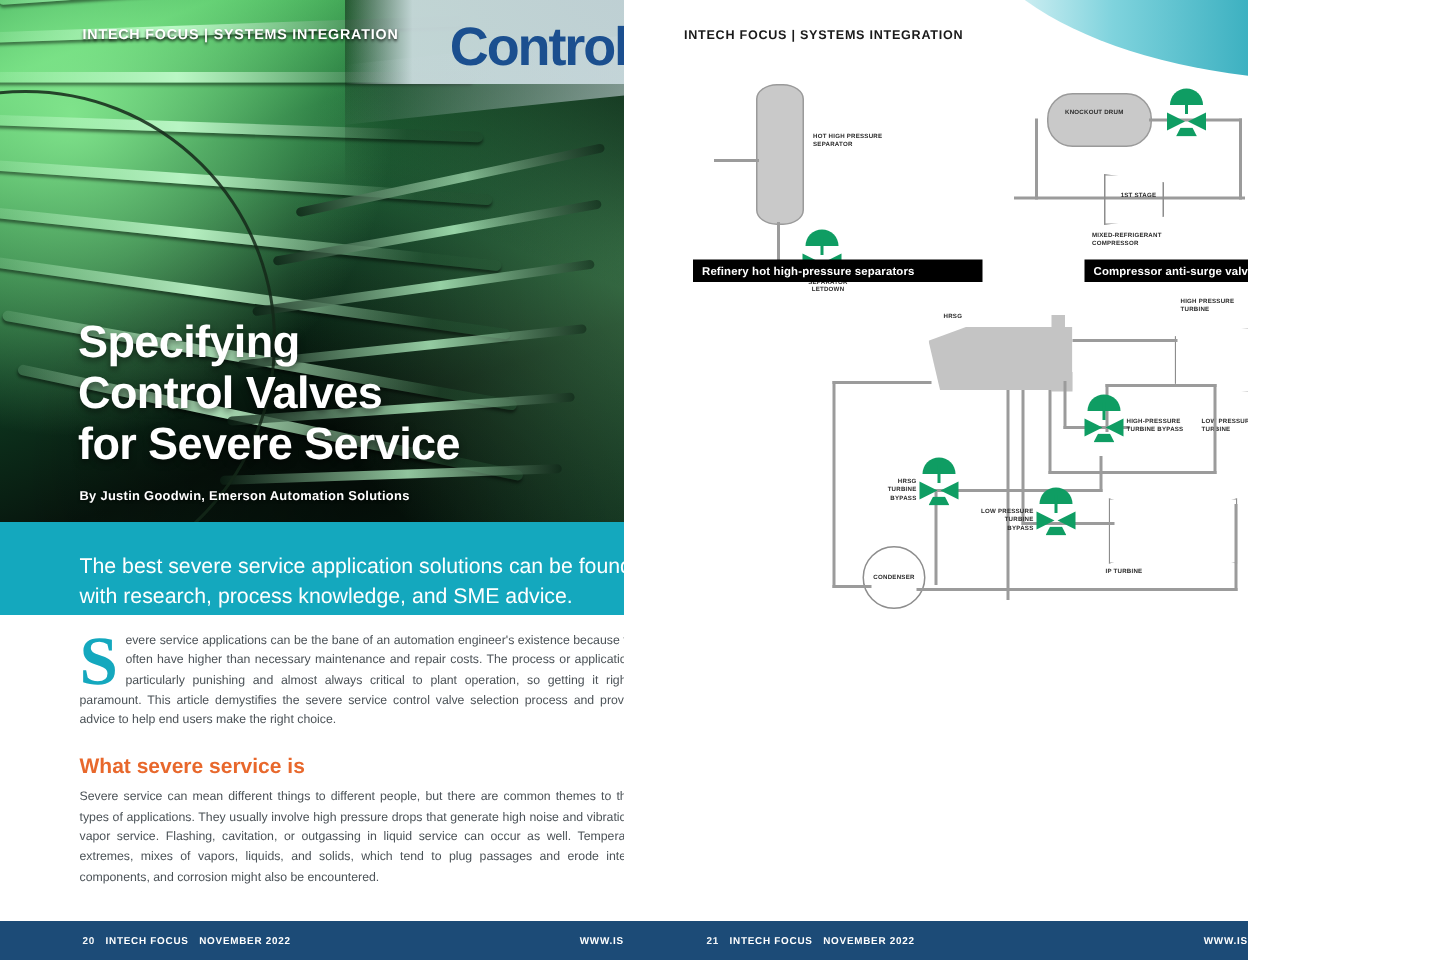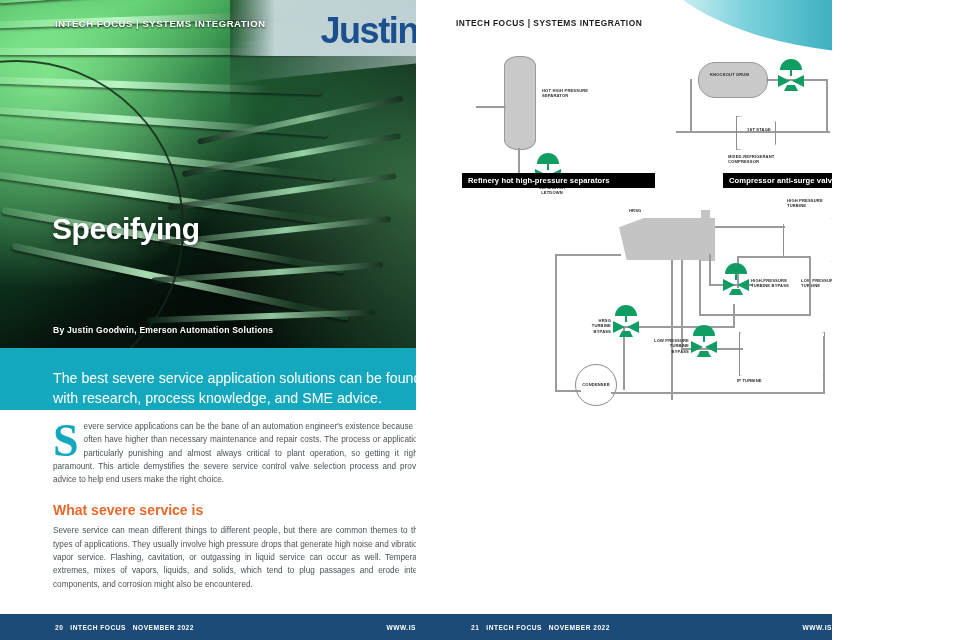--- a/index.html
+++ b/index.html
@@ -133,25 +133,27 @@
         <div class="blade2" style="top:166px;left:4px;width:232px;transform:rotate(-18deg);"></div>
         <div class="blade2" style="top:210px;left:10px;width:228px;transform:rotate(-16deg);"></div>
       </div>
 
       <div class="hub"></div>
       <div class="darkwedge"></div>
       <div class="lightband"></div>
       <div class="lightband2"></div>
 
       <div class="kicker">INTECH FOCUS | SYSTEMS INTEGRATION</div>
-      <div class="intech-logo">Justin</div>
+      <div class="intech-logo">Control</div>
       <div class="isa-badge">ISA</div>
 
       <div class="headline">
         <div>Specifying</div>
+        <div>Control Valves</div>
+        <div>for Severe Service</div>
       </div>
       <div class="byline">By Justin Goodwin, Emerson Automation Solutions</div>
     </div>
 
     <div class="deck">
       <p>The best severe service application solutions can be found with research, process knowledge, and SME advice.</p>
     </div>
 
     <div class="body-col">
       <p class="bodytext"><span class="dropcap">S</span><span>evere service applications can be the bane of an automation engineer's existence because they often have higher than necessary maintenance and repair costs. The process or application is particularly punishing and almost always critical to plant operation, so getting it right is paramount. This article demystifies the severe service control valve selection process and provides advice to help end users make the right choice.</span></p>

